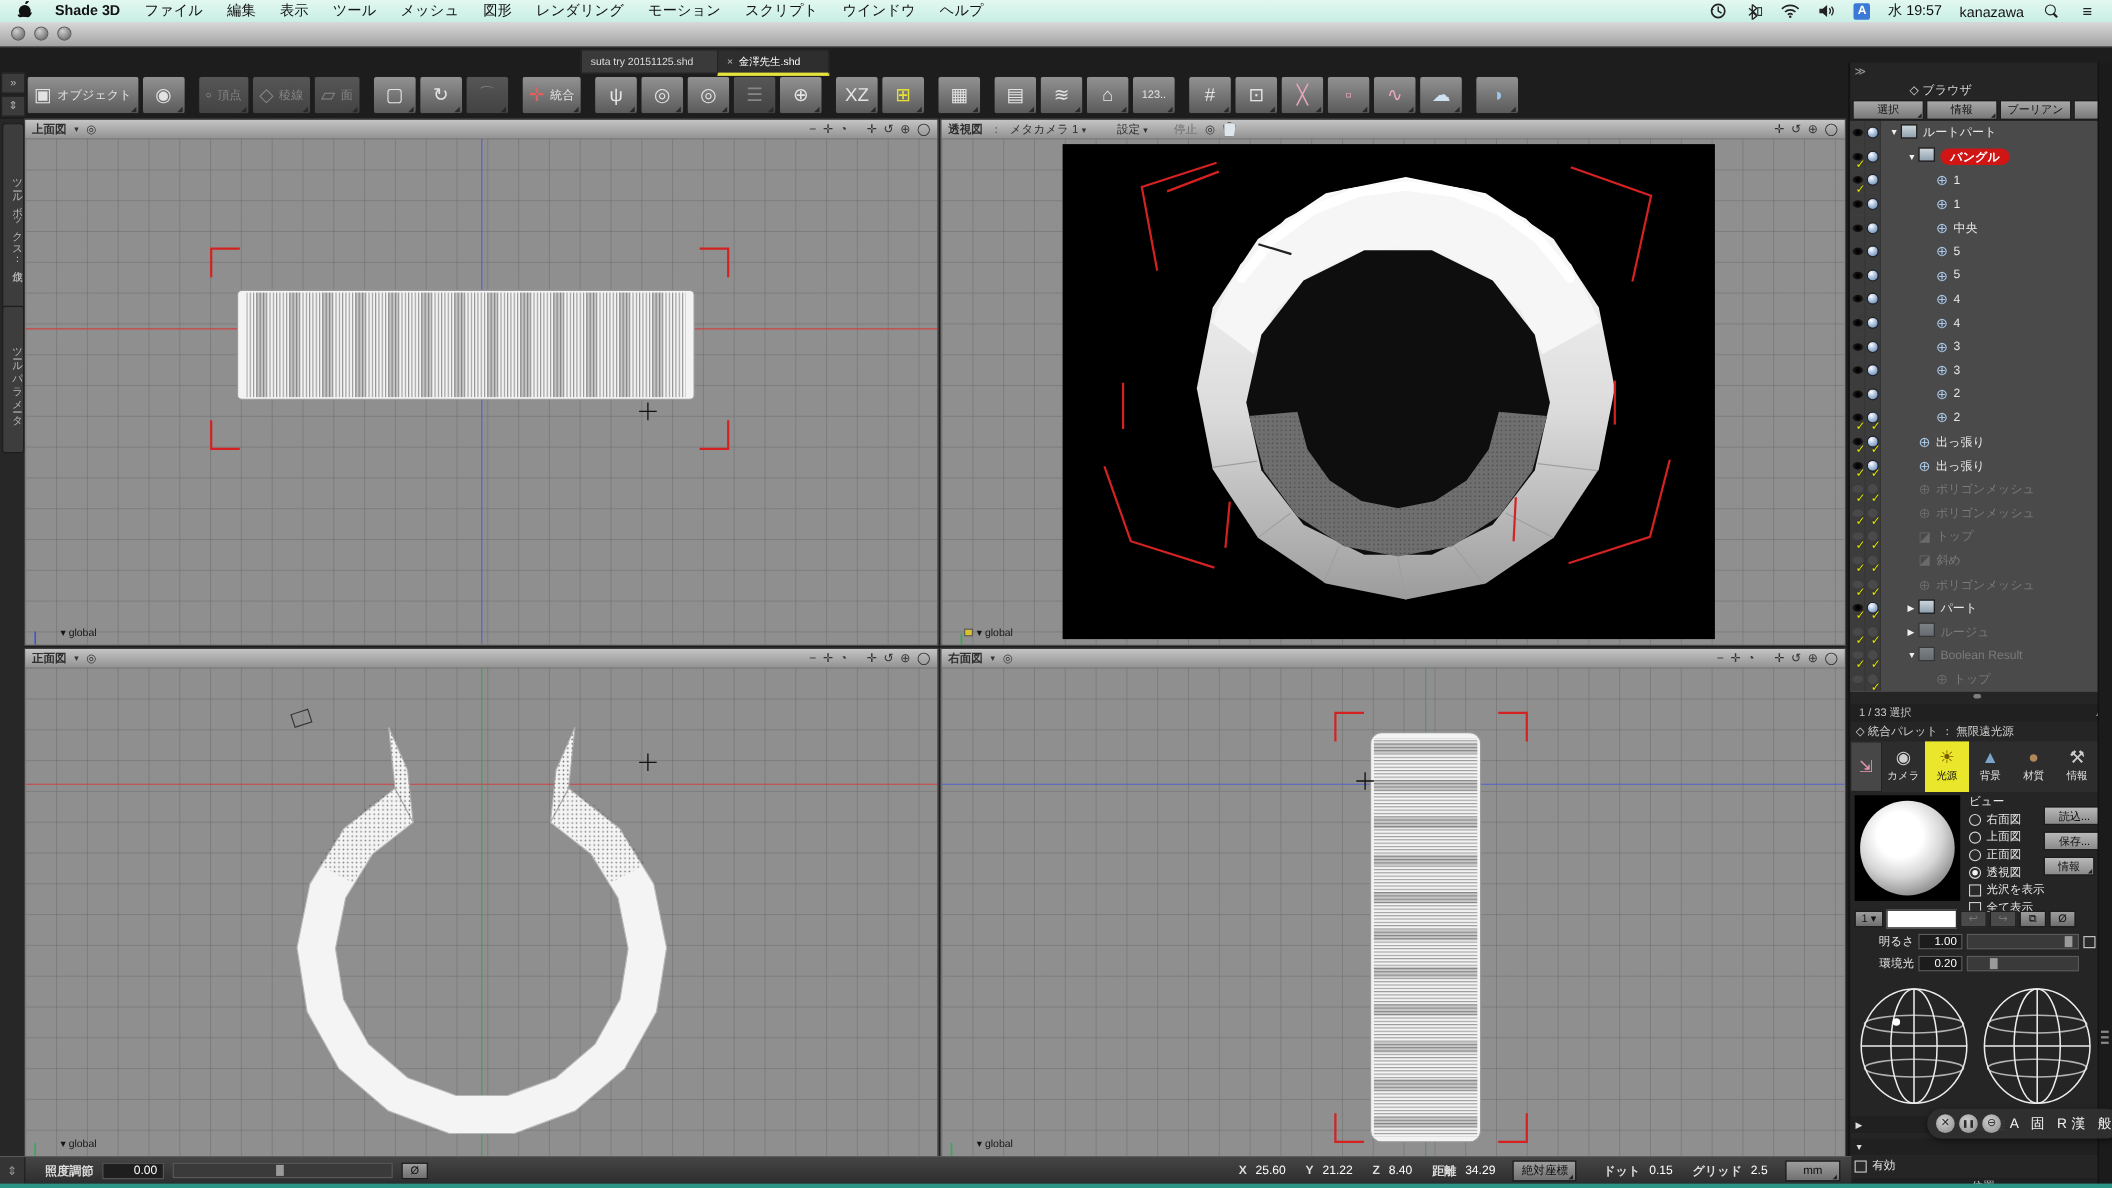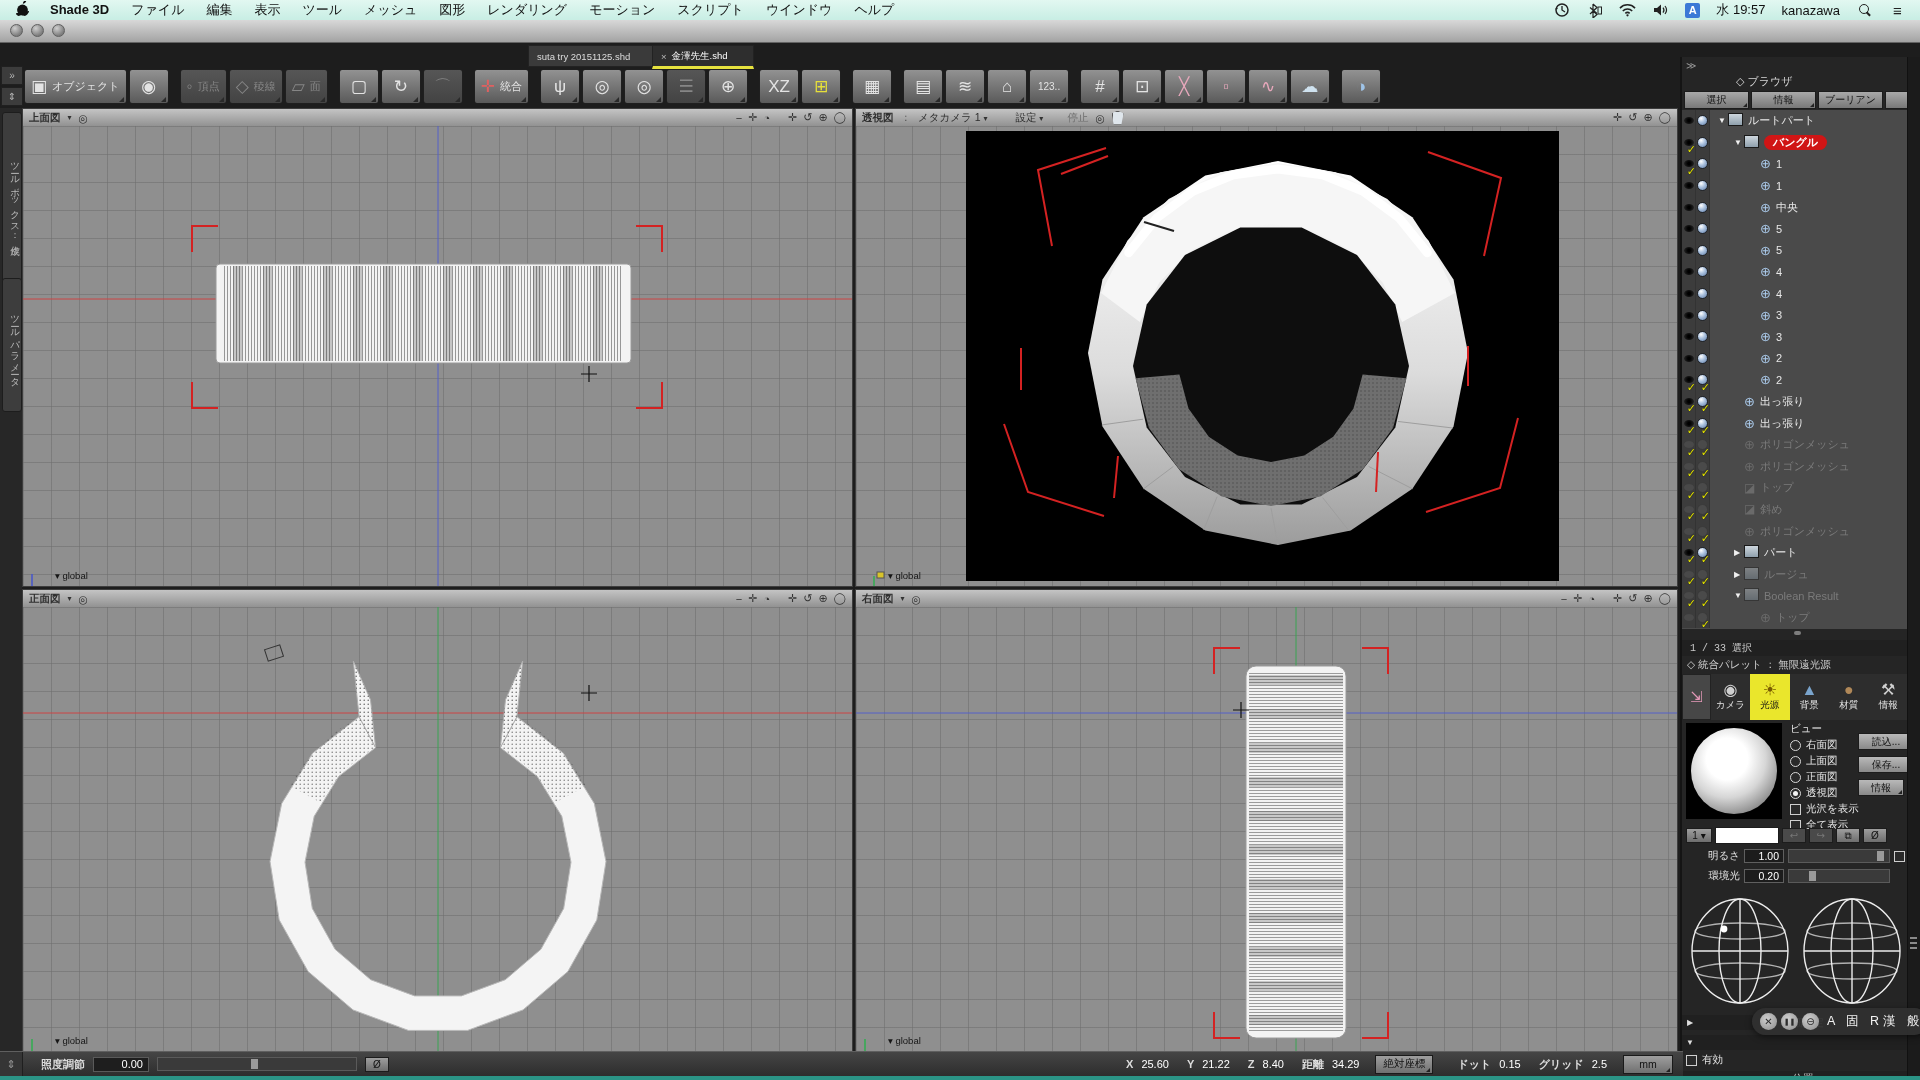--- a/index.html
+++ b/index.html
@@ -90,21 +90,21 @@
   .ticon{flex:none;margin-right:5px;}
   .ic-part{display:inline-block;width:13px;height:11px;background:linear-gradient(#cdd6dd,#8fa0ad);border:1px solid #1a1a1a;}
   .ic-mesh{color:#a9c8e8;font-size:13px;line-height:1;}
   .ic-cube{color:#9aa4ac;font-size:12px;line-height:1;}
   .dim .ic-part{opacity:.4}.dim .ic-mesh,.dim .ic-cube{color:#6a6a6a;}
   .tlabel{white-space:nowrap;}
   .trow.dim .tlabel{color:#7b7b7b;}
   .selpill{background:#d01515;color:#fff;border-radius:8px;padding:0 9px;font-weight:bold;}
   .splitdot{position:absolute;left:112px;width:7px;height:4px;background:#7e7e7e;border-radius:2px;}
   .selbar{position:absolute;left:0;right:0;top:583px;height:16px;background:#202020;color:#c9c9c9;font-size:10px;
-          display:flex;align-items:center;padding:0 8px;font-family:Liberation Mono, monospace;}
+          display:flex;align-items:center;padding:0 8px;}
   .palhead{position:absolute;left:0;right:0;top:601px;height:15px;color:#cfcfcf;font-size:10.5px;padding-left:5px;}
   .paltabs{position:absolute;left:0;right:12px;top:617px;height:46px;background:#2d2d2d;display:flex;align-items:stretch;}
   .pal-lefticon{width:27px;background:#474747;border:1px solid #222;display:flex;align-items:center;justify-content:center;
                 color:#e598b8;font-size:15px;}
   .paltab{width:40px;display:flex;flex-direction:column;align-items:center;justify-content:center;gap:1px;color:#e2e2e2;font-size:9.5px;}
   .paltab .pi{font-size:16px;line-height:1;}
   .paltab.active{background:#eae62c;color:#111;}
   .preview{position:absolute;left:4px;top:666px;width:96px;height:96px;background:#000;}
   .preview .ball3d{position:absolute;inset:5px;border-radius:50%;
      background:radial-gradient(circle at 42% 36%,#ffffff 0 28%,#d6d6d6 52%,#8a8a8a 78%,#3c3c3c);}

